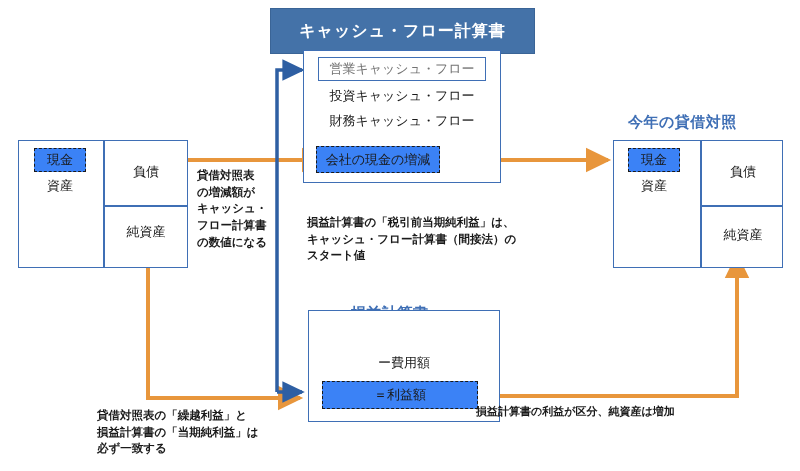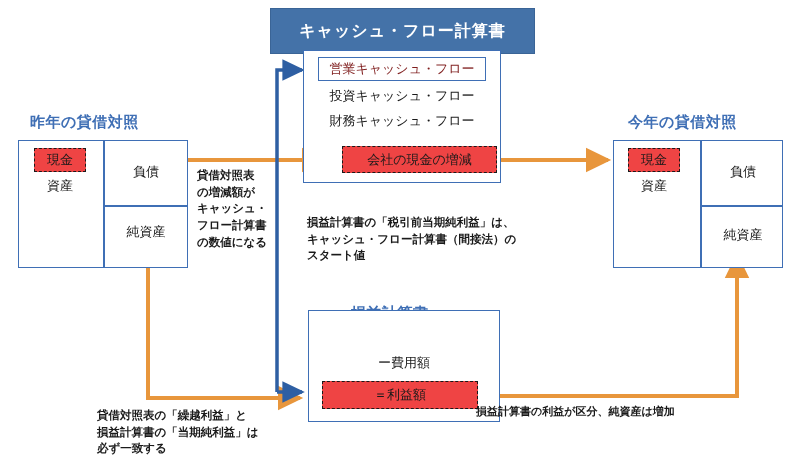--- a/index.html
+++ b/index.html
@@ -56,34 +56,34 @@
     background: #3f6fb5;
     height: 1.5px;
   }
   .solid-item {
     border: 1.2px solid #3f6fb5;
     box-sizing: border-box;
     display: flex;
     align-items: center;
     justify-content: center;
     font-size: 13px;
-    color: #7f1d1d;
+    color: #737373;
     white-space: nowrap;
     background: #ffffff;
   }
   .dashed-item {
     border: 1.6px dashed #1a1a1a;
     box-sizing: border-box;
     display: flex;
     align-items: center;
     justify-content: center;
     font-size: 13px;
     color: #1a1a1a;
     white-space: nowrap;
-    background: #ef4444;
+    background: #3b82f6;
   }
   .plain-item {
     display: flex;
     align-items: center;
     justify-content: center;
     font-size: 13px;
     color: #1a1a1a;
     white-space: nowrap;
   }
 
@@ -157,23 +157,22 @@
   <div class="abs banner" style="left:270px; top:8px; width:265px; height:46px;">キャッシュ・フロー計算書</div>
 
   <div class="abs frame" style="left:303px; top:50px; width:198px; height:133px;"></div>
 
   <div class="abs solid-item" style="left:318px; top:57px; width:168px; height:24px;">営業キャッシュ・フロー</div>
 
   <div class="abs plain-item" style="left:318px; top:85px; width:168px; height:22px;">投資キャッシュ・フロー</div>
 
   <div class="abs plain-item" style="left:318px; top:110px; width:168px; height:22px;">財務キャッシュ・フロー</div>
 
-  <div class="abs dashed-item" style="left:342px; top:146px; width:155px; height:27px;">会社の現金の増減</div>
-
-  <div class="abs bs-title" style="left:30px; top:113px;">昨年の貸借対照</div>
+  <div class="abs dashed-item" style="left:316px; top:146px; width:124px; height:27px;">会社の現金の増減</div>
+
 
   <div class="abs frame" style="left:18px; top:140px; width:170px; height:128px;"></div>
   <div class="abs divider-v" style="left:103px; top:140px; height:128px;"></div>
   <div class="abs divider-h" style="left:103px; top:205px; width:85px;"></div>
 
   <div class="abs dashed-item" style="left:34px; top:148px; width:52px; height:24px;">現金</div>
   <div class="abs plain-item" style="left:34px; top:176px; width:52px; height:20px;">資産</div>
   <div class="abs plain-item" style="left:110px; top:162px; width:72px; height:20px;">負債</div>
   <div class="abs plain-item" style="left:110px; top:222px; width:72px; height:20px;">純資産</div>
 

